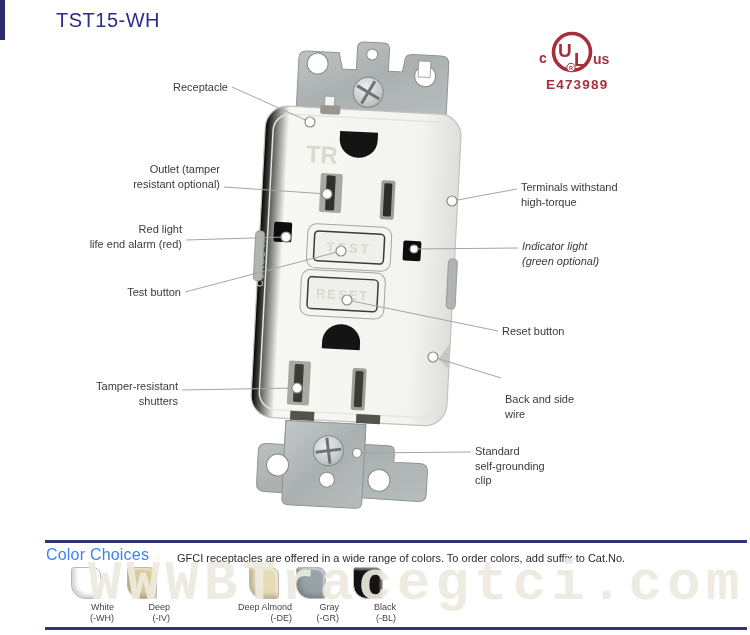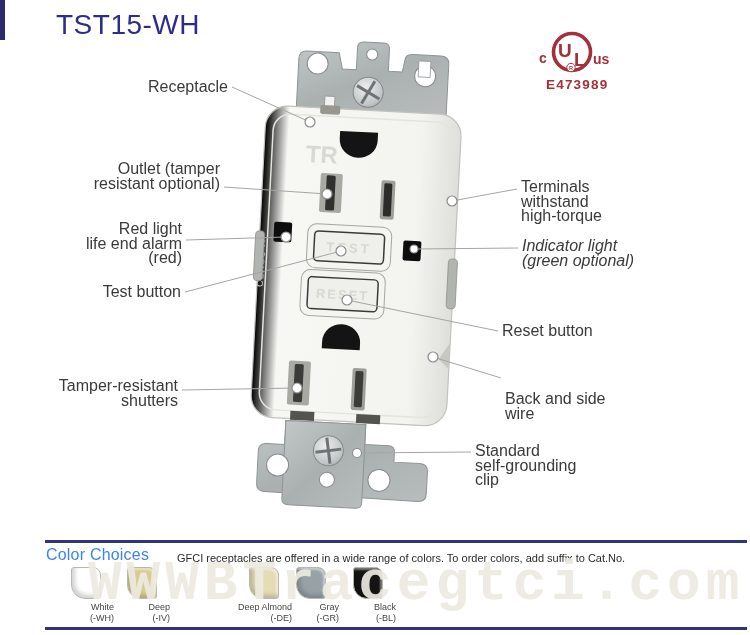--- a/index.html
+++ b/index.html
@@ -6,26 +6,26 @@
   html,body { background:#ffffff; }
   body { font-family:"Liberation Sans", sans-serif; }
   .page {
     position:relative; width:750px; height:635px; background:#ffffff;
     overflow:hidden; margin:0 auto;
   }
   .accent-bar {
     position:absolute; left:0; top:0; width:5px; height:40px; background:#2b2b6e;
   }
   .page-title {
-    position:absolute; left:56px; top:9px; font-size:28px; letter-spacing:0.5px;
+    position:absolute; left:56px; top:9px; font-size:20px; letter-spacing:0.5px;
     color:#2c2c8a; font-weight:400;
   }
   .scene { position:absolute; left:0; top:0; }
   .callout {
-    position:absolute; font-size:16px; line-height:14.5px; color:#3a3a3a;
+    position:absolute; font-size:11px; line-height:14.5px; color:#3a3a3a;
     white-space:pre-line;
   }
   .callout.left  { text-align:right; }
   .callout.right { text-align:left; }
 
   
   .rule { position:absolute; left:45px; width:702px; height:3px; background:#32327d; }
   .rule.top { top:540px; }
   .rule.bottom { top:627px; }
   .cc-heading {

